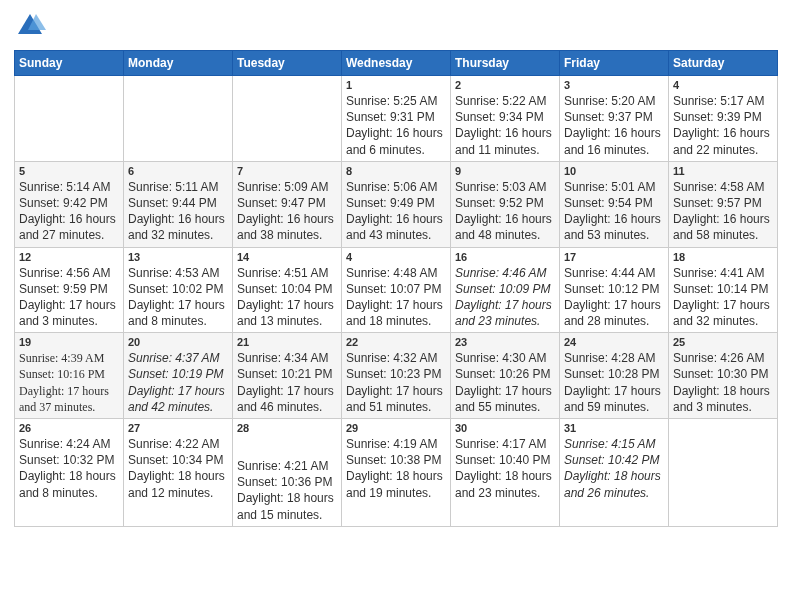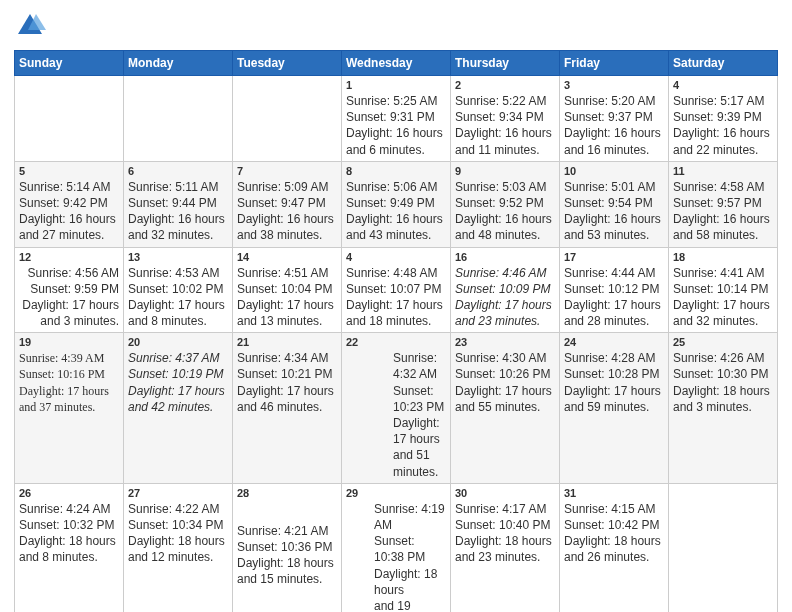--- a/index.html
+++ b/index.html
@@ -215,21 +215,21 @@
             <span class="day-number">11</span>
             <div class="day-info" style="white-space: pre-line;">Sunrise: 4:58 AM
 Sunset: 9:57 PM
 Daylight: 16 hours
 and 58 minutes.</div>
           </td>
         </tr>
         <tr>
           <td>
             <span class="day-number">12</span>
-            <div class="day-info" style="white-space: pre-line; text-align: right;">Sunrise: 4:56 AM
+            <div class="day-info" style="white-space: pre-line;">Sunrise: 4:56 AM
 Sunset: 9:59 PM
 Daylight: 17 hours
 and 3 minutes.</div>
           </td>
           <td>
             <span class="day-number">13</span>
             <div class="day-info" style="white-space: pre-line;">Sunrise: 4:53 AM
 Sunset: 10:02 PM
 Daylight: 17 hours
 and 8 minutes.</div>
@@ -287,21 +287,21 @@
           </td>
           <td>
             <span class="day-number">21</span>
             <div class="day-info" style="white-space: pre-line;">Sunrise: 4:34 AM
 Sunset: 10:21 PM
 Daylight: 17 hours
 and 46 minutes.</div>
           </td>
           <td>
             <span class="day-number">22</span>
-            <div class="day-info" style="white-space: pre-line; margin-left: 47px;">Sunrise: 4:32 AM
+            <div class="day-info" style="white-space: pre-line;">Sunrise: 4:32 AM
 Sunset: 10:23 PM
 Daylight: 17 hours
 and 51 minutes.</div>
           </td>
           <td>
             <span class="day-number">23</span>
             <div class="day-info" style="white-space: pre-line;">Sunrise: 4:30 AM
 Sunset: 10:26 PM
 Daylight: 17 hours
 and 55 minutes.</div>
@@ -338,35 +338,35 @@
           </td>
           <td>
             <span class="day-number">28</span>
             <div class="day-info" style="white-space: pre-line; margin-top: 24px;">Sunrise: 4:21 AM
 Sunset: 10:36 PM
 Daylight: 18 hours
 and 15 minutes.</div>
           </td>
           <td>
             <span class="day-number">29</span>
-            <div class="day-info" style="white-space: pre-line; margin-left: 28px;">Sunrise: 4:19 AM
+            <div class="day-info" style="white-space: pre-line;">Sunrise: 4:19 AM
 Sunset: 10:38 PM
 Daylight: 18 hours
 and 19 minutes.</div>
           </td>
           <td>
             <span class="day-number">30</span>
             <div class="day-info" style="white-space: pre-line;">Sunrise: 4:17 AM
 Sunset: 10:40 PM
 Daylight: 18 hours
 and 23 minutes.</div>
           </td>
           <td>
             <span class="day-number">31</span>
-            <div class="day-info" style="white-space: pre-line;">Sunrise: 4:15 AM
+            <div class="day-info" style="white-space: pre-line; font-style: italic;">Sunrise: 4:15 AM
 Sunset: 10:42 PM
 Daylight: 18 hours
 and 26 minutes.</div>
           </td>
           <td class="empty-cell"></td>
         </tr>
       </tbody>
   </table>
 </div>
 

